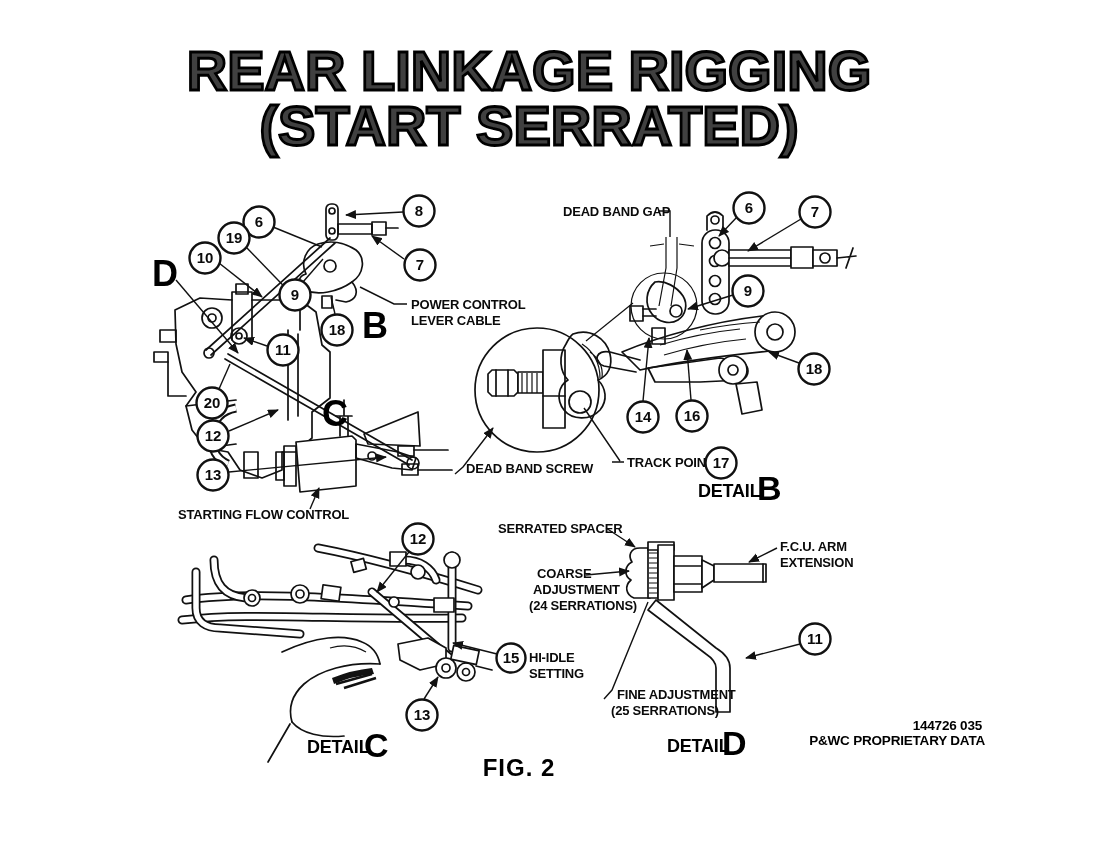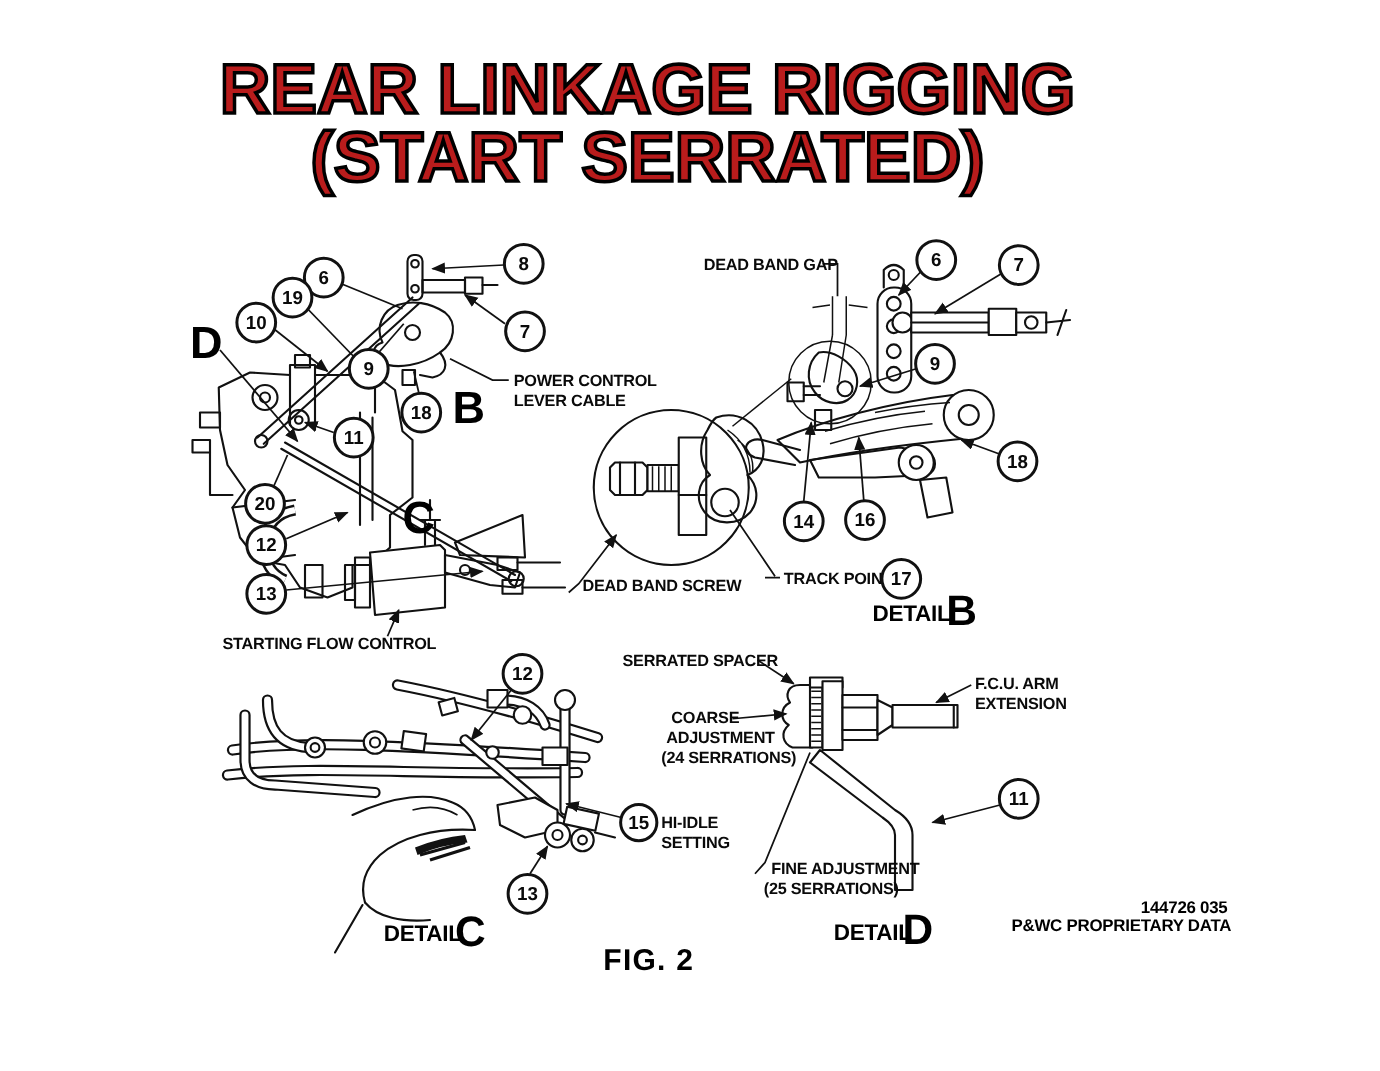--- a/index.html
+++ b/index.html
@@ -3,21 +3,21 @@
 <meta charset="utf-8">
 <style>
   html,body{margin:0;padding:0;background:#e8e8e8;}
   .page{
     position:relative;width:1104px;height:857px;background:#ffffff;
     font-family:"Liberation Sans",sans-serif;color:#0a0a0a;overflow:hidden;
   }
   .title{
     position:absolute;top:44px;left:0;width:1036px;text-align:center;
     font-weight:bold;font-size:56px;line-height:0.98;letter-spacing:0px;
-    -webkit-text-stroke:2.8px #000;color:#b91c1c;
+    -webkit-text-stroke:2.8px #000;color:#404040;padding-left:11px;
   }
   svg{position:absolute;top:0;left:0;}
   .ln{stroke:#111;stroke-width:1.7;fill:none;stroke-linejoin:round;stroke-linecap:round;}
   .lnf{stroke:#111;stroke-width:1.7;fill:#fff;stroke-linejoin:round;}
   .ld{stroke:#111;stroke-width:1.2;fill:none;}
   .leader{stroke:#111;stroke-width:1.4;fill:none;}
   .tubeO{stroke:#111;stroke-width:9;fill:none;stroke-linecap:round;}
   .tubeI{stroke:#fff;stroke-width:5.5;fill:none;stroke-linecap:round;}
   .callout circle{fill:#fff;stroke:#111;stroke-width:2.4;}
   .num{font:bold 15px "Liberation Sans",sans-serif;fill:#0a0a0a;text-anchor:middle;}

